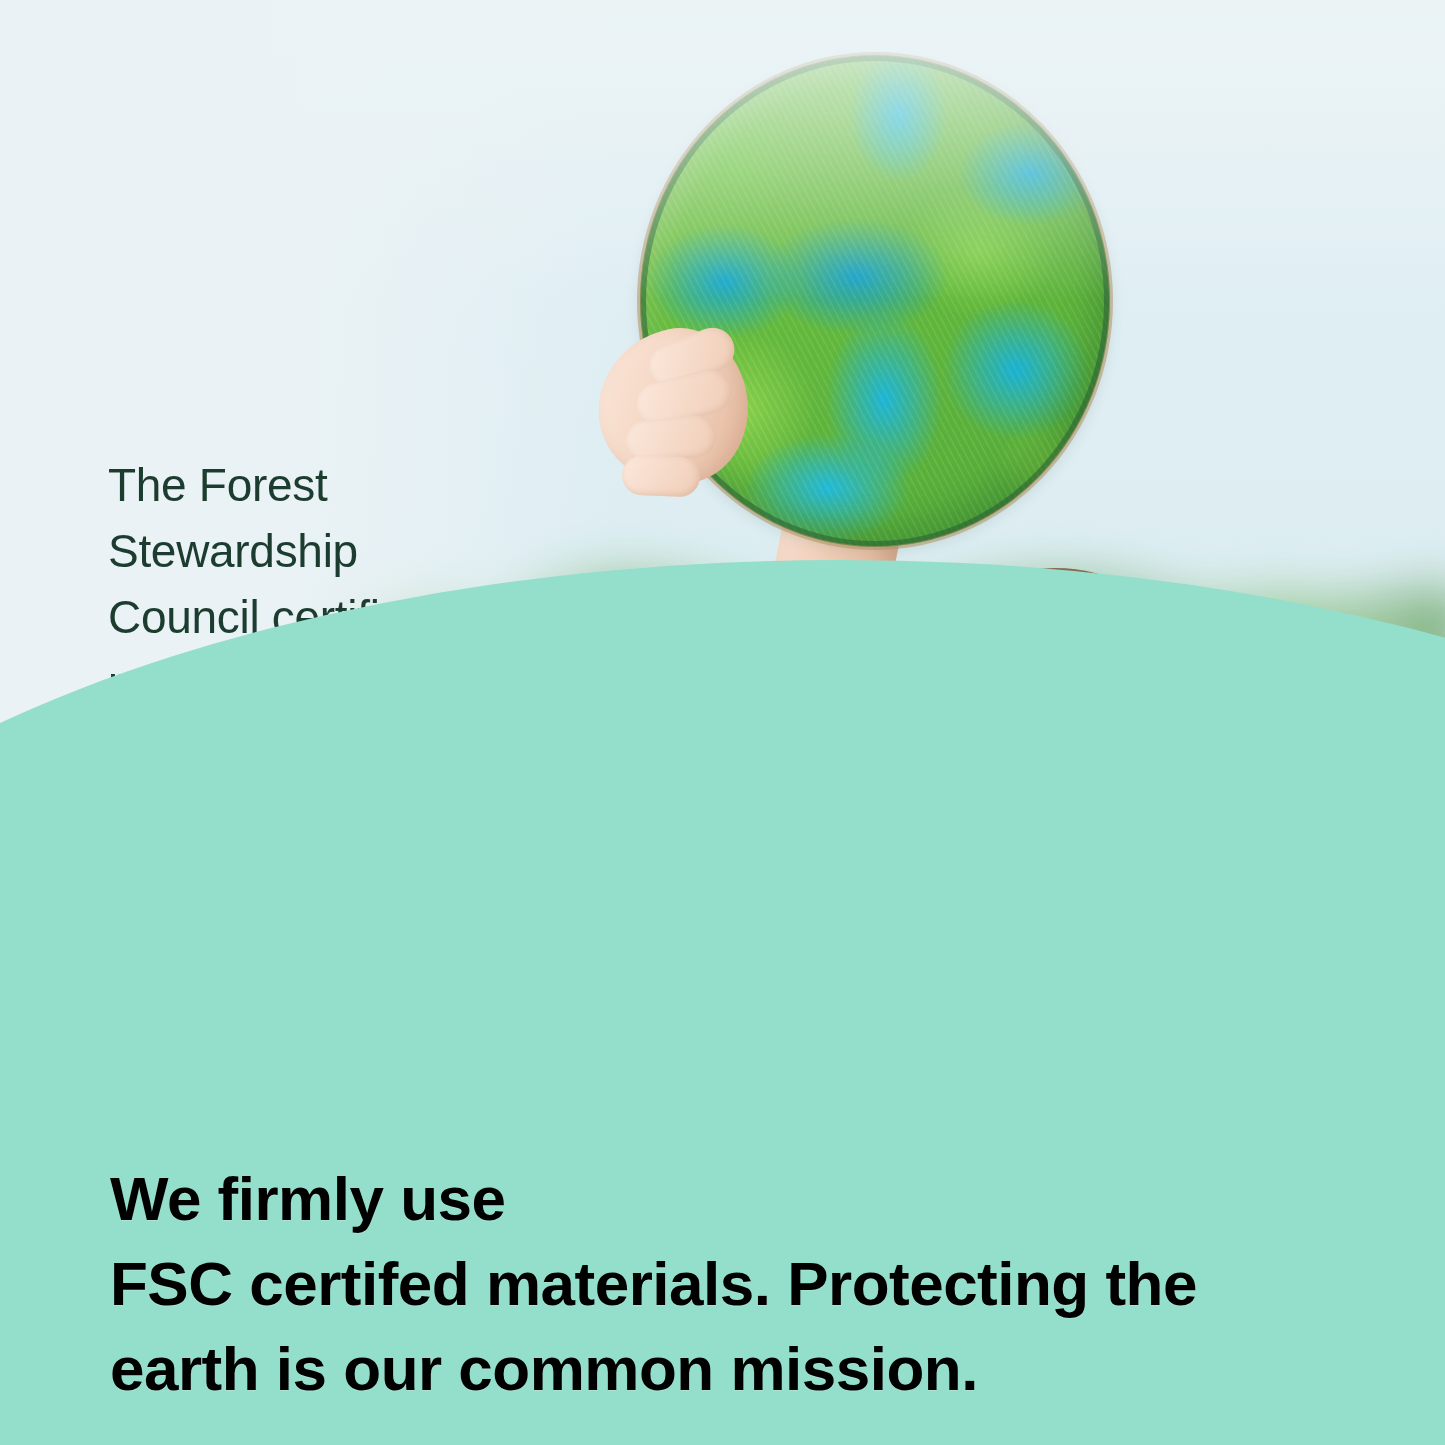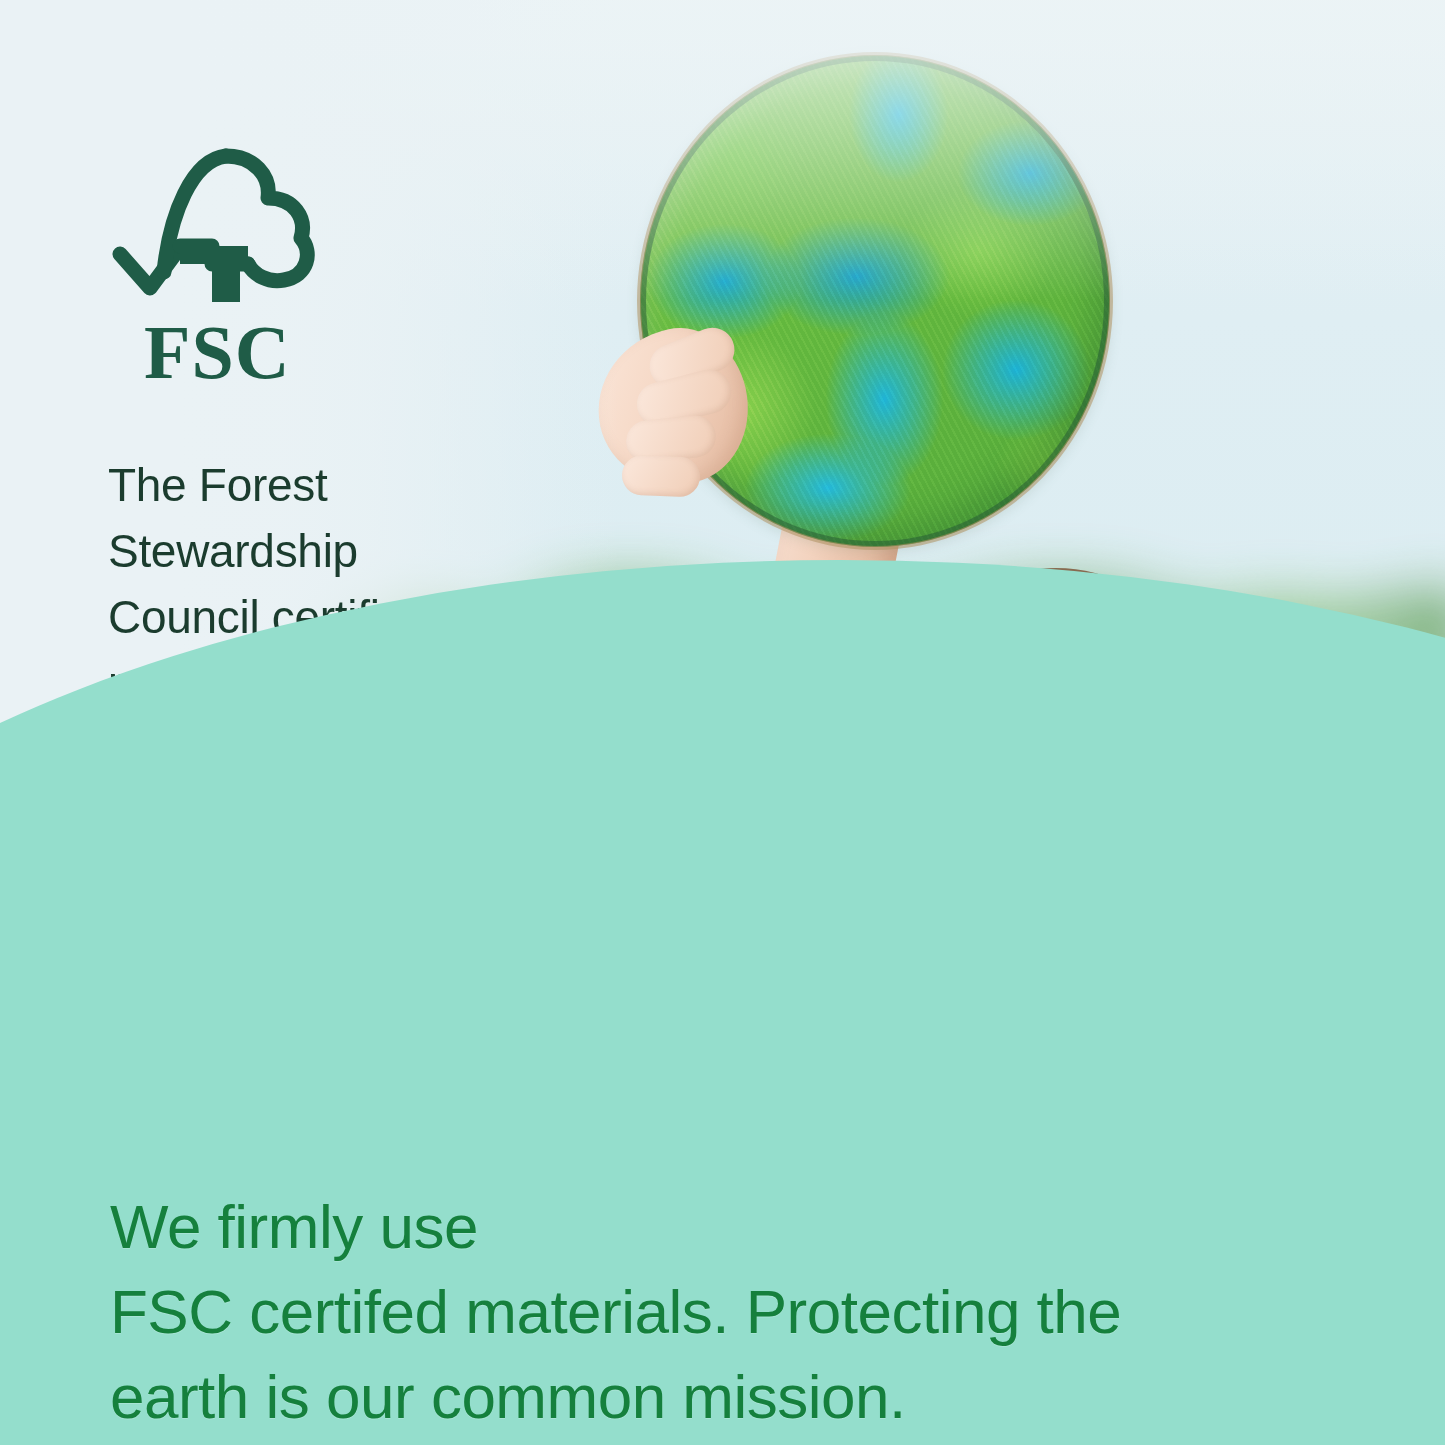--- a/index.html
+++ b/index.html
@@ -337,24 +337,24 @@
     left: -360px;
     top: 560px;
     width: 2400px;
     height: 1500px;
     background: #94decc;
     border-radius: 50% 50% 0 0 / 38% 38% 0 0;
   }
   .footer-text {
     position: absolute;
     left: 110px;
-    top: 1184px;
+    top: 1156px;
     width: 1280px;
-    color: #15803d;
-    font-weight: 400;
+    color: #000000;
+    font-weight: 700;
     font-size: 62px;
     line-height: 85px;
     letter-spacing: -.5px;
     white-space: pre-line;
     text-shadow: 0 1px 0 rgba(255,255,255,.18);
   }
 </style>
 </head>
 <body>
 
@@ -407,37 +407,20 @@
       <div class="finger f1"></div>
       <div class="finger f2"></div>
       <div class="finger f3"></div>
       <div class="finger f4"></div>
     </div>
 
     <div class="topfade"></div>
     <div class="leftfade"></div>
   </div>
 
-  <div class="fsc-logo">
-    <svg class="fsc-mark" viewBox="0 0 220 170" aria-hidden="true">
-      <g fill="none" stroke="#1f5c47" stroke-width="15" stroke-linecap="round" stroke-linejoin="round">
-        <path d="M12 112 L42 146 L70 108"></path>
-        <path d="M56 130 C 62 72, 84 18, 118 14"></path>
-        <path d="M118 14 C 146 14, 163 34, 160 56
-                 C 186 56, 199 76, 193 96
-                 C 205 110, 200 134, 176 138
-                 C 160 141, 146 133, 140 122"></path>
-        <path d="M140 122 L104 122 L104 104 L72 104"></path>
-      </g>
-      <path d="M104 122 L104 160 L132 160 L132 122 Z" fill="#1f5c47"></path>
-      <path d="M72 104 L72 122 L104 122 L104 104 Z" fill="#1f5c47"></path>
-      <path d="M104 104 L140 104 L140 122 L104 122 Z" fill="#1f5c47"></path>
-    </svg>
-    <div class="fsc-word">FSC</div>
-  </div>
 
   <div class="body-copy">The Forest
 Stewardship
 Council certified
 products support
 responsible forestry,
 helping keep forests
 healthy for
 future generations.</div>
 

